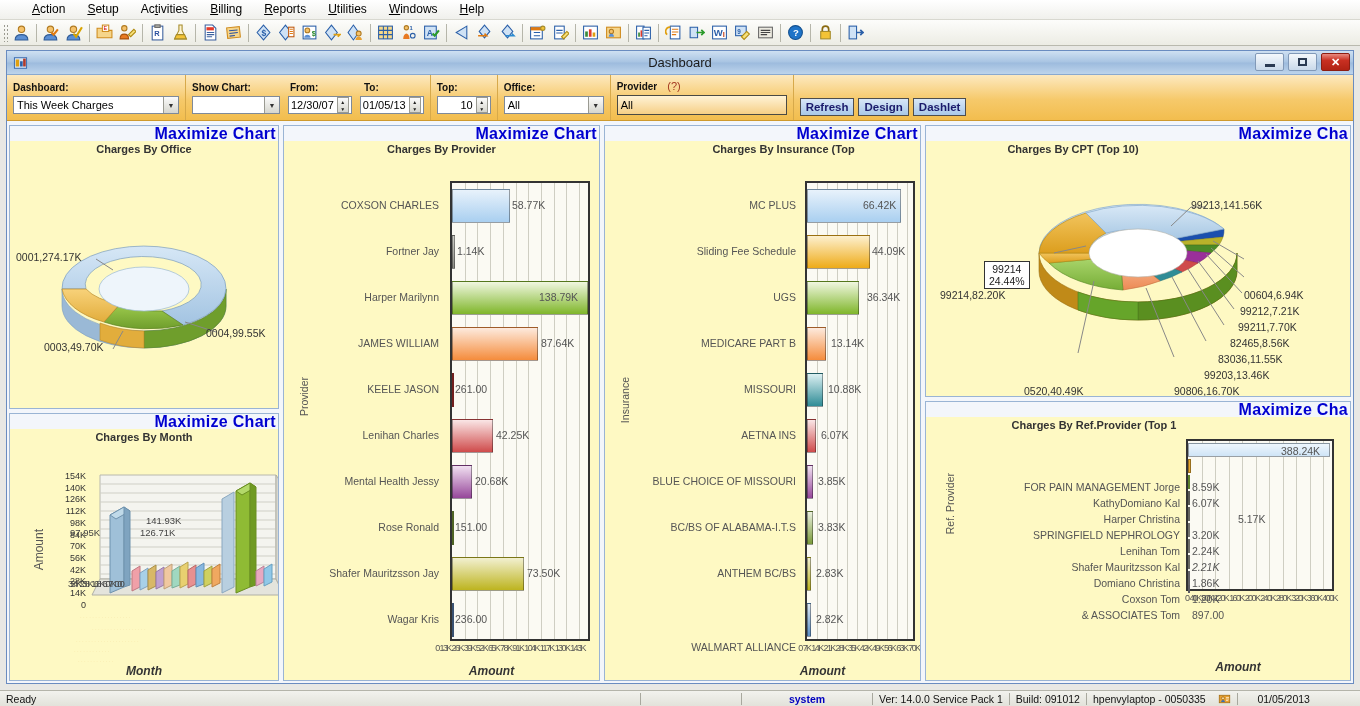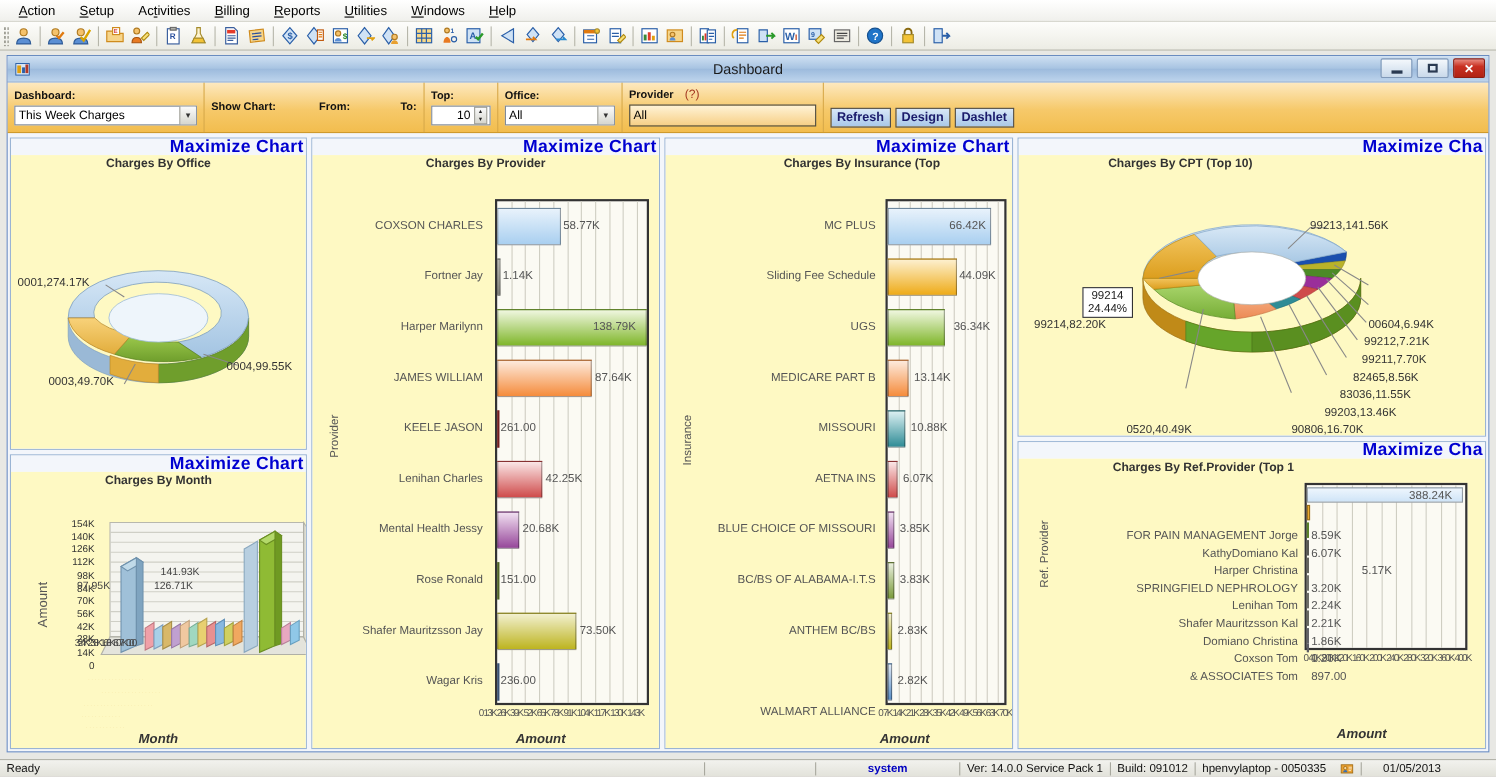--- a/index.html
+++ b/index.html
@@ -9,21 +9,21 @@
     overflow: hidden;
     font-family: "Liberation Sans", sans-serif;
     background: #d4d0c8;
   }
   #app { position: relative; width: 1360px; height: 706px; background: #e8e8e4; }
 
   
   .menubar {
     height: 20px; background: linear-gradient(#ffffff,#f0f0ec);
     border-bottom: 1px solid #d8d8d0;
-    display: flex; align-items: center; padding-left: 6px;
+    display: flex; align-items: flex-start; padding-left: 21px;
   }
   .menubar .mi {
     font-size: 12px; color: #000; padding: 2px 11px; cursor: default;
     white-space: nowrap;
   }
   .menubar .mi u { text-decoration: underline; }
 
   
   .toolbar {
     height: 26px; background: linear-gradient(#fdfdfb,#ececE4);
@@ -479,20 +479,40 @@
             <span class="arrow">▼</span>
           </div>
         </div>
       </div>
 
       <div class="fgroup">
         <div class="flabrow">
           <span class="flabel" style="width:88px;">Show Chart:</span>
           <span class="flabel" style="width:64px;">From:</span>
           <span class="flabel">To:</span>
+        </div>
+        <div class="finrow">
+          <div class="fsel" style="width:88px;">
+            <span></span>
+            <span class="arrow">▼</span>
+          </div>
+          <div class="fspin">
+            <span>12/30/07</span>
+            <span class="sp">
+                <i>▲</i>
+                <i>▼</i>
+              </span>
+          </div>
+          <div class="fspin">
+            <span>01/05/13</span>
+            <span class="sp">
+                <i>▲</i>
+                <i>▼</i>
+              </span>
+          </div>
         </div>
       </div>
 
       <div class="fgroup">
         <div class="flabrow">
             <span class="flabel">Top:</span>
           </div>
         <div class="finrow">
           <div class="fspin" style="width:54px;justify-content:flex-end;">
             <span>10</span>
@@ -973,21 +993,21 @@
             <div class="hlabel" style="right:170px; top:160px;">Domiano Christina</div>
             <div class="hlabel" style="right:170px; top:176px;">Coxson Tom</div>
             <div class="hlabel" style="right:170px; top:192px;">&amp; ASSOCIATES Tom</div>
 
             <div class="hvalue" style="left:355px; top:28px;">388.24K</div>
             <div class="hvalue" style="left:266px; top:64px;">8.59K</div>
             <div class="hvalue" style="left:266px; top:80px;">6.07K</div>
             <div class="hvalue" style="left:266px; top:96px;padding-left:46px;">5.17K</div>
             <div class="hvalue" style="left:266px; top:112px;">3.20K</div>
             <div class="hvalue" style="left:266px; top:128px;">2.24K</div>
-            <div class="hvalue" style="left:266px; top:144px;">2.21K</div>
+            <div class="hvalue" style="left:266px; top:144px;font-style:italic;">2.21K</div>
             <div class="hvalue" style="left:266px; top:160px;">1.86K</div>
             <div class="hvalue" style="left:266px; top:176px;">1.20K</div>
             <div class="hvalue" style="left:266px; top:192px;">897.00</div>
 
             <div class="xticks" style="left:230px; top:176px; width:210px;">0 40K 80K 120K 160K 200K 240K 280K 320K 360K 400K</div>
             <div class="axis-title-x" style="left:200px;right:0;bottom:6px;">Amount</div>
           </div>
         </div>
       </div>
     </div>

